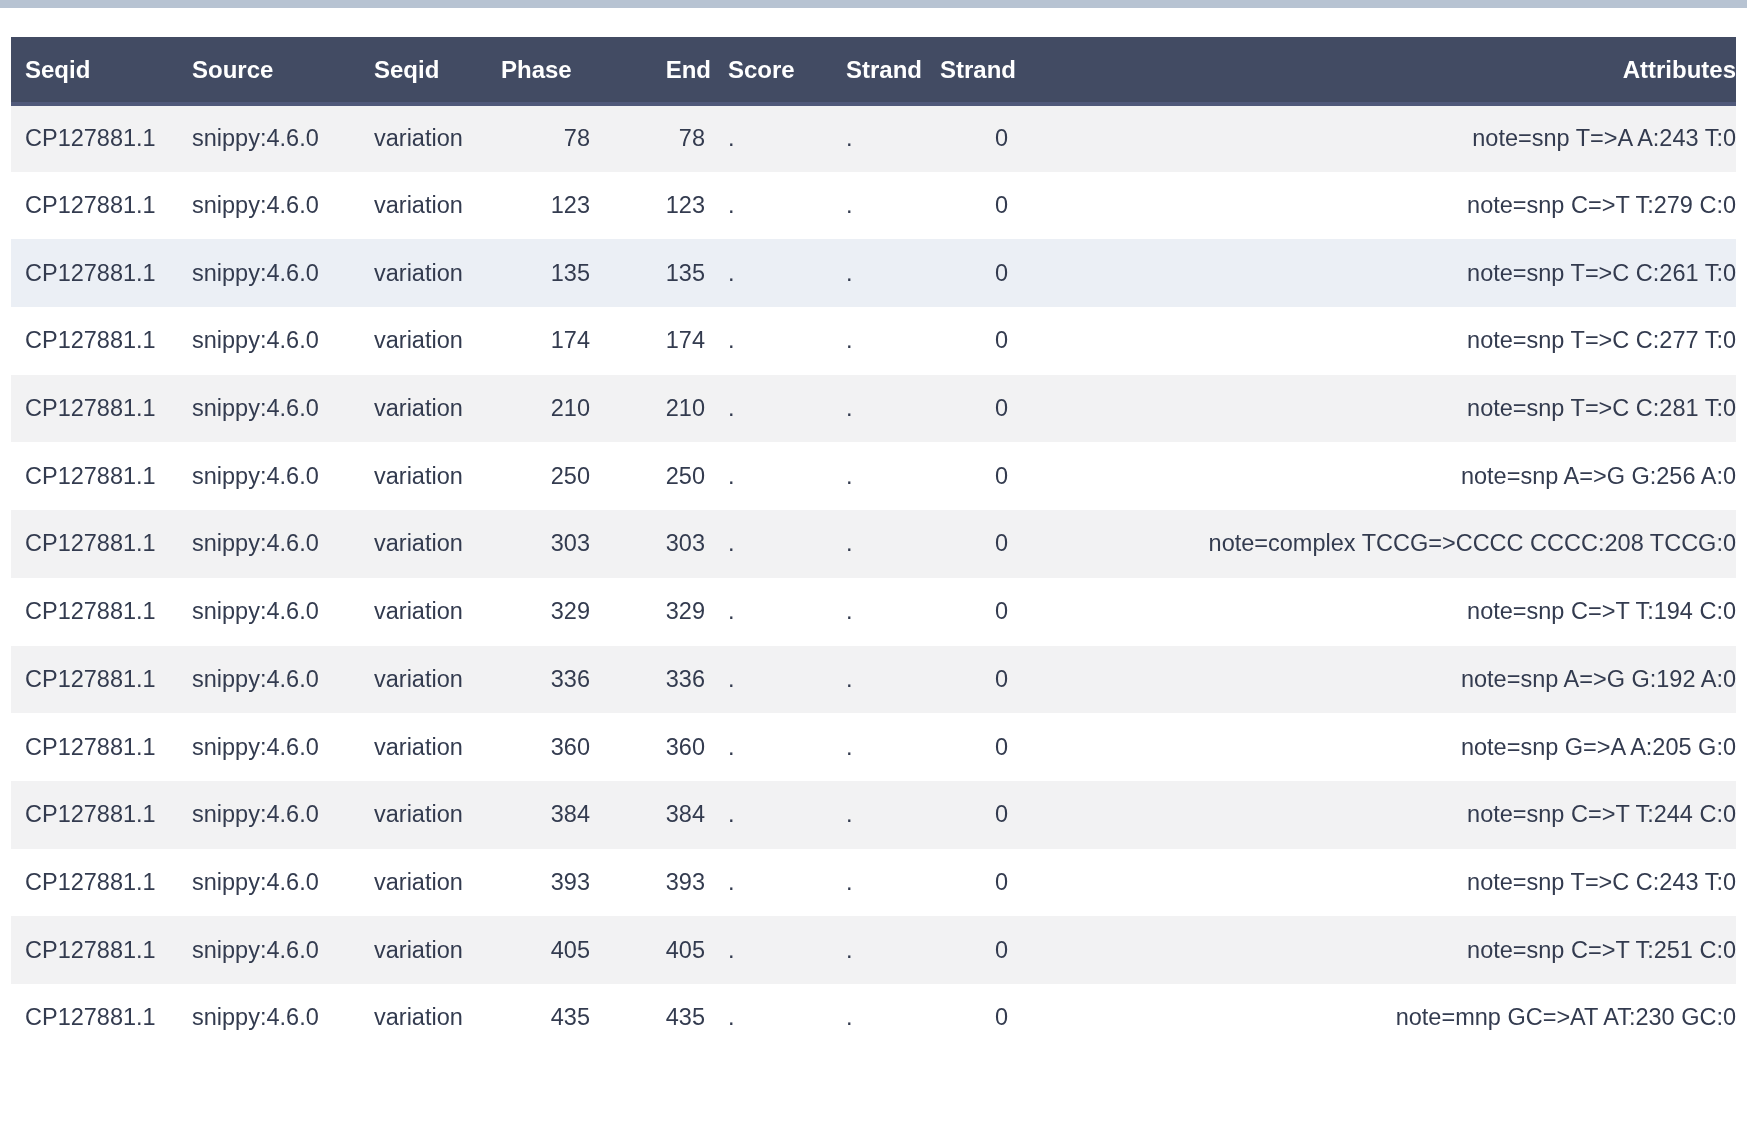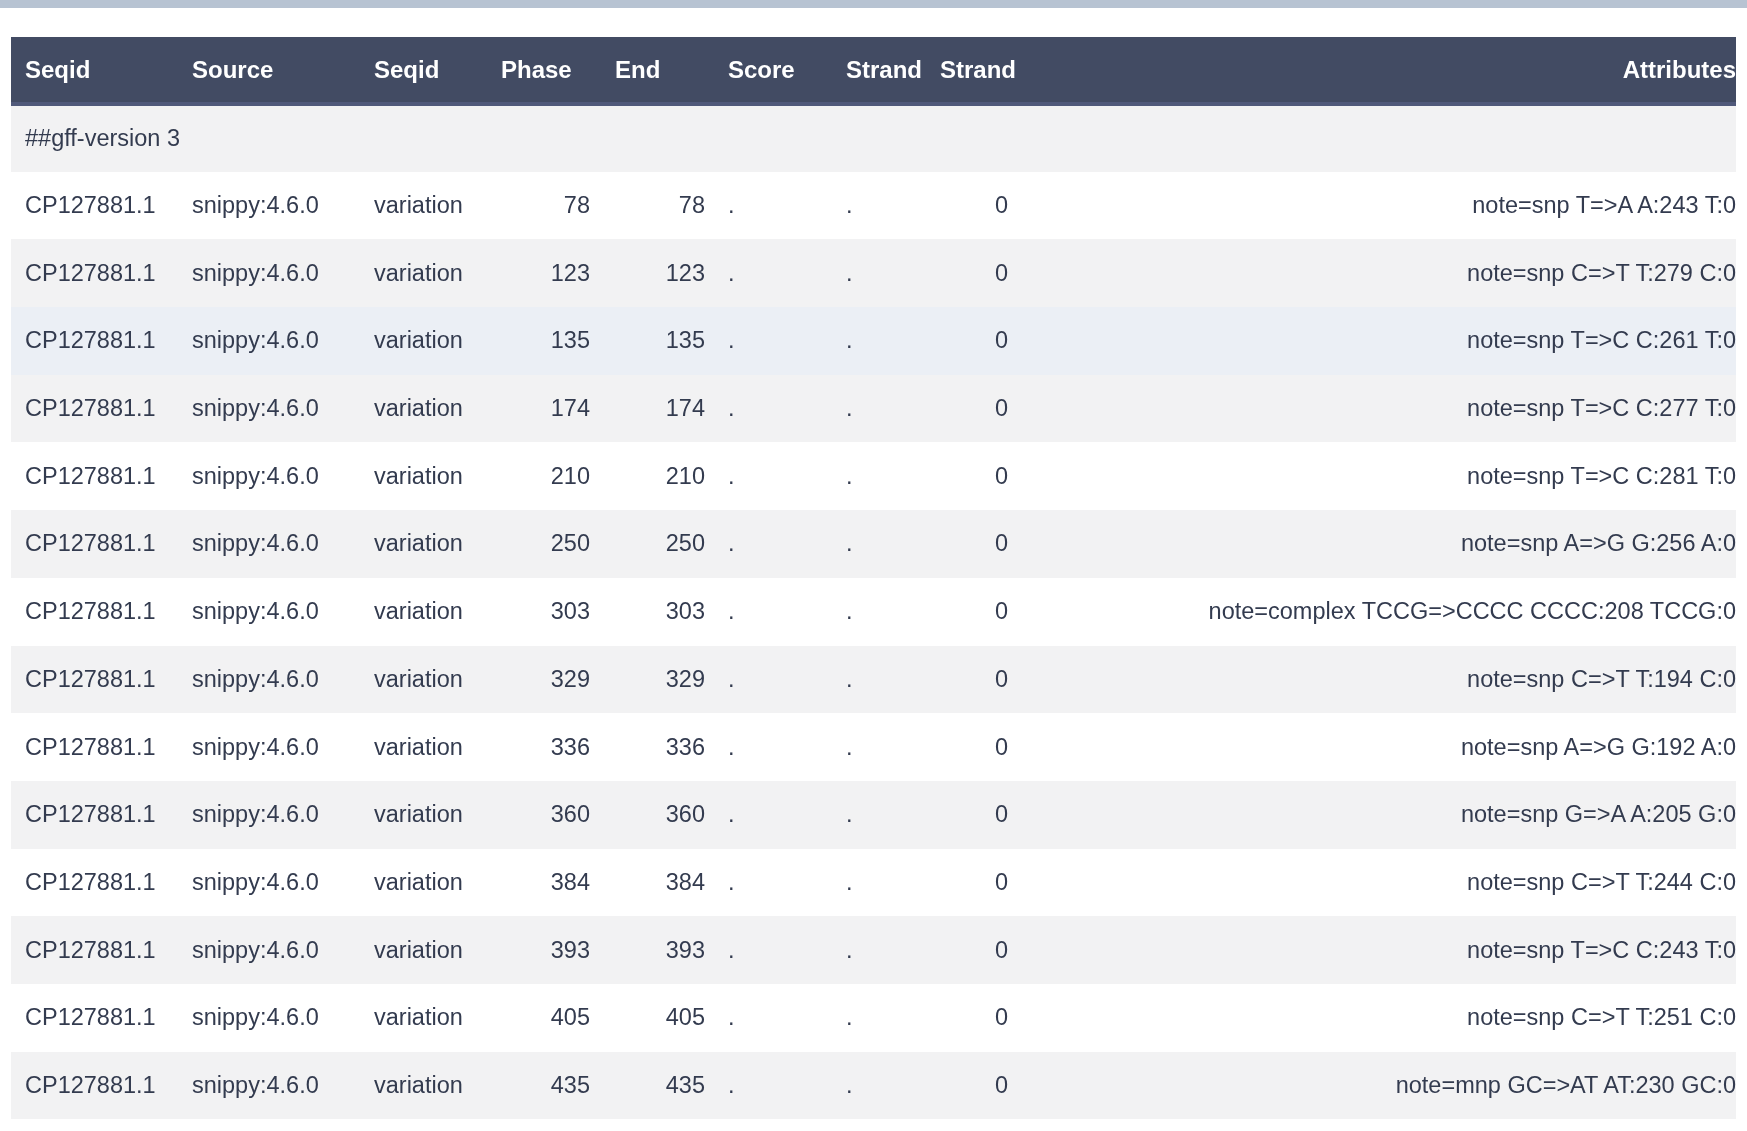--- a/index.html
+++ b/index.html
@@ -49,21 +49,21 @@
     overflow:hidden;
   }
   tbody tr{background:#ffffff;}
   tbody tr:nth-child(odd){background:var(--row-stripe);}
   tbody tr.highlighted{background:var(--row-highlight);}
   
   .col-seqid{width:181px;padding-left:14px;}
   .col-source{width:182px;}
   .col-type{width:127px;}
   .col-start{width:96px;}
-  .col-end{width:114px;}
+  .col-end{width:114px;text-align:right;}
   .col-score{width:118px;padding-left:17px;}
   .col-strand{width:97px;padding-left:17px;}
   .col-phase{width:110px;}
   .col-attributes{padding-left:10px;text-align:right;}
   td.col-start{text-align:right;padding-right:7px;}
   th.col-end{padding-left:18px;}
   td.col-end{text-align:right;padding-right:6px;}
   th.col-phase{padding-left:14px;}
   td.col-phase{text-align:right;padding-right:28px;}
   td.pragma-cell{padding-left:14px;}
@@ -92,23 +92,20 @@
       <th class="col-type">Seqid</th>
       <th class="col-start">Phase</th>
       <th class="col-end">End</th>
       <th class="col-score">Score</th>
       <th class="col-strand">Strand</th>
       <th class="col-phase">Strand</th>
       <th class="col-attributes">Attributes</th>
     </tr>
   </thead>
   <tbody>
-    <tr>
-      <td class="pragma-cell" colspan="9">##gff-version 3</td>
-    </tr>
   <tr>
     <td class="col-seqid">CP127881.1</td>
     <td class="col-source">snippy:4.6.0</td>
     <td class="col-type">variation</td>
     <td class="col-start">78</td>
     <td class="col-end">78</td>
     <td class="col-score">.</td>
     <td class="col-strand">.</td>
     <td class="col-phase">0</td>
     <td class="col-attributes">note=snp T=&gt;A A:243 T:0</td>

